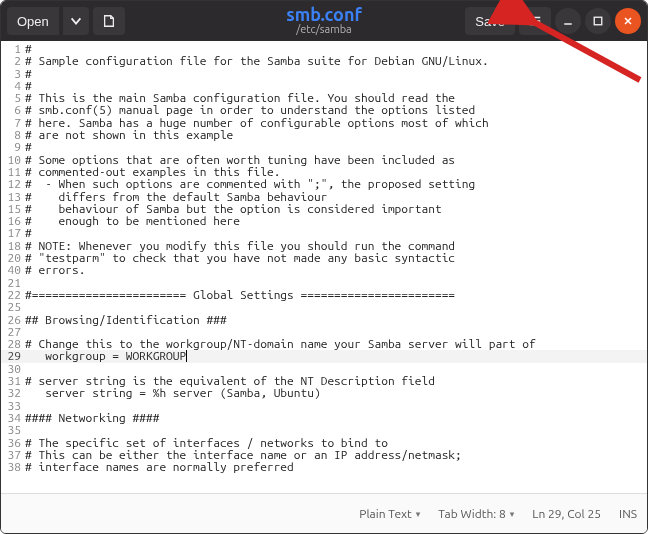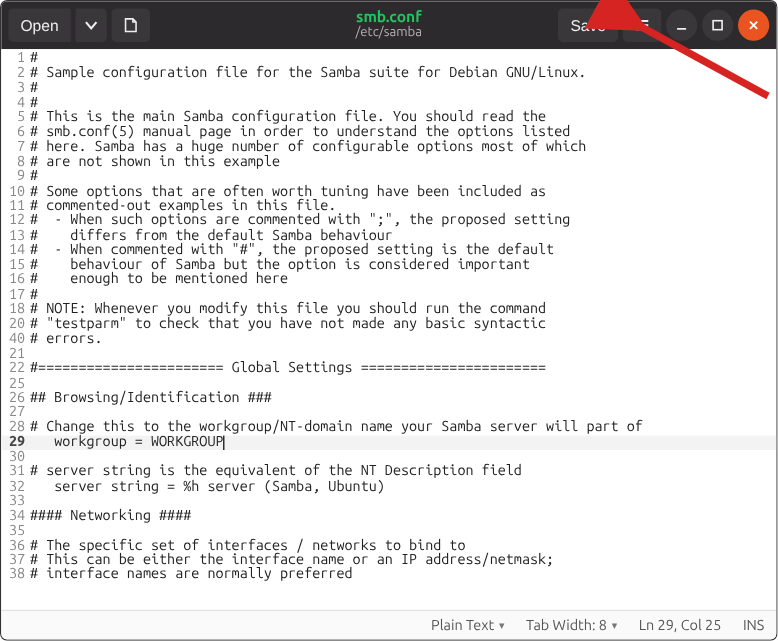--- a/index.html
+++ b/index.html
@@ -3,41 +3,41 @@
 <meta charset="utf-8">
 <style>
   * { box-sizing: border-box; margin: 0; padding: 0; }
   html, body { width: 648px; height: 534px; overflow: hidden; font-family: "Ubuntu", "Cantarell", sans-serif; background: #fff; }
   .window { width: 648px; height: 534px; display: flex; flex-direction: column; border: 1px solid #333; border-radius: 6px; overflow: hidden; }
   
   .headerbar { height: 40px; background: #2d2a2e; display: flex; align-items: center; color: #e6e6e6; padding: 0 6px; position: relative; }
   .hb-left, .hb-right { display: flex; align-items: center; gap: 4px; }
   .hb-center { position: absolute; left: 50%; transform: translateX(-50%); text-align: center; }
   .hb-spacer { flex: 1; }
-  .title { font-size: 13px; font-weight: 700; line-height: 1; color: #22c55e; }
+  .title { font-size: 18px; font-weight: 700; line-height: 1; color: #3b82f6; }
   .subtitle { font-size: 11px; color: #b5b0b3; line-height: 1.2; }
   .btn { height: 28px; border: none; border-radius: 4px; background: #3a373b; color: #eee; font-size: 13px; display: inline-flex; align-items: center; justify-content: center; padding: 0 10px; cursor: pointer; }
   .btn.grouped-left { border-top-right-radius: 0; border-bottom-right-radius: 0; margin-right: 0; }
   .btn.grouped-right { border-top-left-radius: 0; border-bottom-left-radius: 0; padding: 0 6px; }
   .btn.icon-only { width: 32px; padding: 0; }
   .btn.circle { width: 26px; height: 26px; border-radius: 50%; padding: 0; }
   .btn.close { background: #e95420; }
   .btn svg { width: 14px; height: 14px; display: block; }
   .btn.circle svg { width: 12px; height: 12px; }
   
   .editor { flex: 1; background: #fff; overflow: hidden; position: relative; font-family: "Ubuntu Mono","DejaVu Sans Mono",monospace; font-size: 12px; line-height: 12.3px; color: #222; }
   .lines { padding-top: 2px; }
   .line { display: flex; white-space: pre; }
   .line.highlight { background: #f3f3f3; }
   .ln { width: 24px; text-align: right; color: #888; padding-right: 4px; flex-shrink: 0; user-select: none; }
-  .line.highlight .ln { font-weight: bold; color: #444; }
+  .line.highlight .ln { font-weight: normal; color: #444; }
   .txt { flex: 1; }
   .cursor { display:inline-block; width:1px; height:12px; background:#000; vertical-align:text-bottom; }
   
-  .statusbar { height: 25px; background: #fafafa; border-top: 1px solid #ddd; display: flex; align-items: center; justify-content: flex-end; font-size: 12px; color: #555; padding: 0 10px; gap: 18px; }
+  .statusbar { height: 40px; background: #fafafa; border-top: 1px solid #ddd; display: flex; align-items: center; justify-content: flex-end; font-size: 12px; color: #555; padding: 0 10px; gap: 18px; }
   .status-item { display: inline-flex; align-items: center; gap: 4px; }
   .status-item.dd::after { content: "▾"; font-size: 9px; color: #777; }
   
   .arrow-overlay { position: absolute; top: 0; left: 0; pointer-events: none; }
 </style>
 </head>
 <body>
 
 <div class="window">
   <div class="headerbar">
@@ -97,21 +97,20 @@
         <div class="line"><span class="ln">4</span><span class="txt">#</span></div>
         <div class="line"><span class="ln">5</span><span class="txt"># This is the main Samba configuration file. You should read the</span></div>
         <div class="line"><span class="ln">6</span><span class="txt"># smb.conf(5) manual page in order to understand the options listed</span></div>
         <div class="line"><span class="ln">7</span><span class="txt"># here. Samba has a huge number of configurable options most of which</span></div>
         <div class="line"><span class="ln">8</span><span class="txt"># are not shown in this example</span></div>
         <div class="line"><span class="ln">9</span><span class="txt">#</span></div>
         <div class="line"><span class="ln">10</span><span class="txt"># Some options that are often worth tuning have been included as</span></div>
         <div class="line"><span class="ln">11</span><span class="txt"># commented-out examples in this file.</span></div>
         <div class="line"><span class="ln">12</span><span class="txt">#  - When such options are commented with ";", the proposed setting</span></div>
         <div class="line"><span class="ln">13</span><span class="txt">#    differs from the default Samba behaviour</span></div>
-        <div class="line"><span class="ln">14</span><span class="txt">#  - When commented with "#", the proposed setting is the default</span></div>
         <div class="line"><span class="ln">15</span><span class="txt">#    behaviour of Samba but the option is considered important</span></div>
         <div class="line"><span class="ln">16</span><span class="txt">#    enough to be mentioned here</span></div>
         <div class="line"><span class="ln">17</span><span class="txt">#</span></div>
         <div class="line"><span class="ln">18</span><span class="txt"># NOTE: Whenever you modify this file you should run the command</span></div>
         <div class="line"><span class="ln">20</span><span class="txt"># "testparm" to check that you have not made any basic syntactic</span></div>
         <div class="line"><span class="ln">40</span><span class="txt"># errors.</span></div>
         <div class="line"><span class="ln">21</span><span class="txt"></span></div>
         <div class="line"><span class="ln">22</span><span class="txt">#======================= Global Settings =======================</span></div>
         <div class="line"><span class="ln">25</span><span class="txt"></span></div>
         <div class="line"><span class="ln">26</span><span class="txt">## Browsing/Identification ###</span></div>

